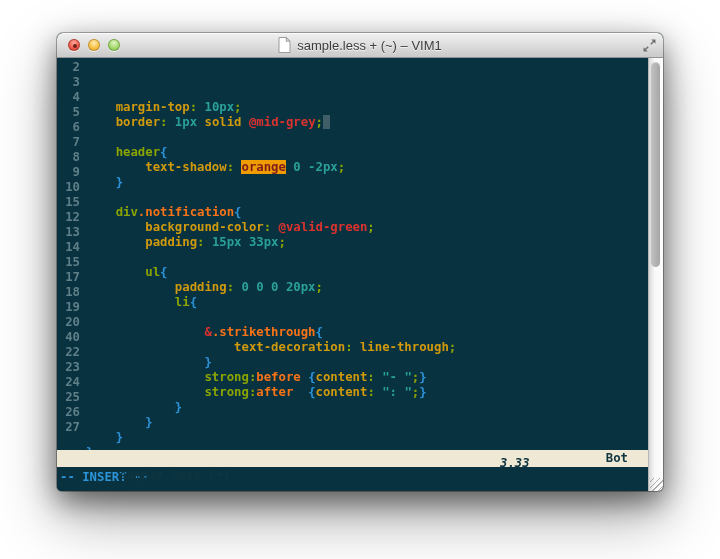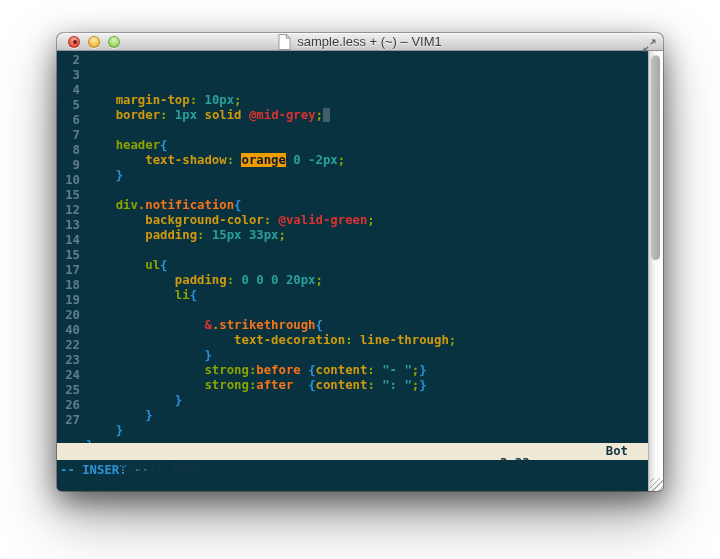--- a/index.html
+++ b/index.html
@@ -6,21 +6,21 @@
   html,body { width:720px; height:559px; background:#ffffff; overflow:hidden;
               font-family:"Liberation Sans", sans-serif; }
 
   .window { position:absolute; left:57px; top:33px; width:606px; height:458px;
             border-radius:6px 6px 5px 5px; background:#083240;
             box-shadow: 0 0 0 1px rgba(0,0,0,.30), 0 10px 28px rgba(0,0,0,.50),
                         0 26px 60px rgba(0,0,0,.35);
             display:flex; flex-direction:column; overflow:hidden; }
 
   
-  .titlebar { flex:none; height:18px; border-radius:6px 6px 0 0;
+  .titlebar { flex:none; height:25px; border-radius:6px 6px 0 0;
               background:linear-gradient(#f0f0f0,#dcdcdc 55%,#c9c9c9);
               border-bottom:1px solid #949494;
               box-shadow: inset 0 1px 0 rgba(255,255,255,.75);
               position:relative; display:flex; align-items:center; justify-content:center; }
   .traffic { position:absolute; left:11px; top:0; bottom:0; display:flex; align-items:center; gap:8px; }
   .tl { width:12px; height:12px; border-radius:50%; position:relative;
         box-shadow: 0 1px 0 rgba(255,255,255,.6); }
   .tl-red    { background:radial-gradient(circle at 50% 30%, #ffab9e 0%, #ef604f 55%, #d8402e 100%);
                border:1px solid rgba(130,35,20,.55); }
   .tl-red::after { content:""; position:absolute; left:3.5px; top:3.5px; width:4px; height:4px;
@@ -43,27 +43,27 @@
   .num  { flex:none; width:23px; text-align:right; color:#5f7f88; white-space:pre; }
   .code { margin-left:6px; white-space:pre;margin-top:40px; }
 
   .tk-p   { color:#8ea4a8; }
   .tk-y   { color:#d19a0c; }
   .tk-c   { color:#2aa198; }
   .tk-g   { color:#8ba400; }
   .tk-b   { color:#2d93d9; }
   .tk-r   { color:#dc322f; }
   .tk-o   { color:#f97316; }
-  .tk-h   { background:#ee9c00; color:#0f172a; }
+  .tk-h   { background:#ee9c00; color:#7f1d1d; }
   .tk-cur { background:#3f5e67; }
 
   .statusbar { flex:none; height:17px; background:#eee8d5; color:#0f3540;
                font-family:"DejaVu Sans Mono", monospace; font-size:12.3px; font-weight:bold;
                line-height:17px; position:relative; padding:0 3px; white-space:pre; }
-  .sb-ruler { position:absolute; left:443px; top:12px; }
+  .sb-ruler { position:absolute; left:443px; top:5px;font-style:italic; }
   .sb-pos   { position:absolute; right:20px; top:0; }
 
   .cmdline { flex:1; color:#2e94d8; background:#083240;
              font-family:"DejaVu Sans Mono", monospace; font-size:12.3px; font-weight:bold;
              line-height:16px; padding:2px 3px; white-space:pre; }
 
   
   .scrollbar { flex:none; width:15px; position:relative;
                background:linear-gradient(to right,#d8d8d8,#f8f8f8 40%,#fdfdfd);
                border-left:1px solid #b5b5b5; }

